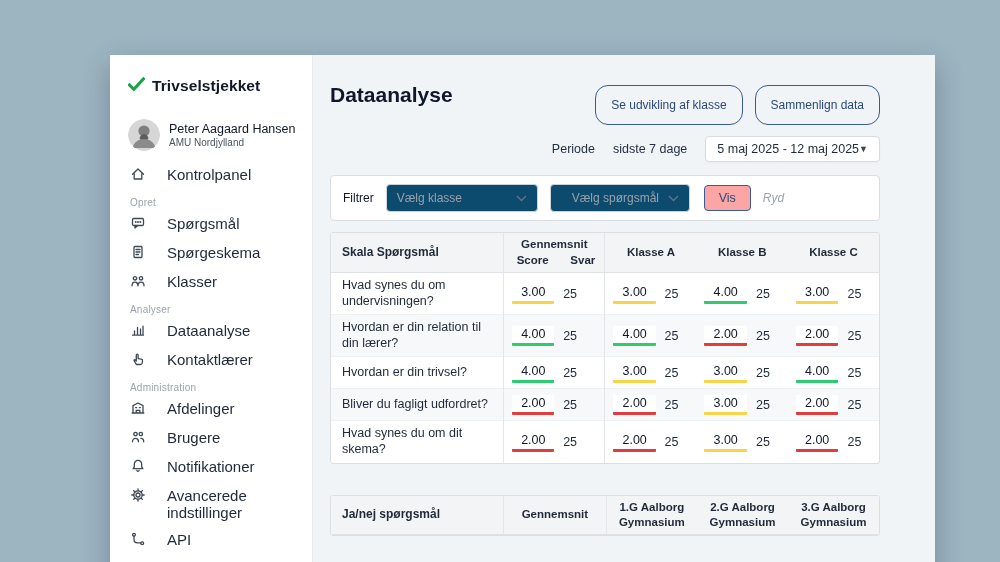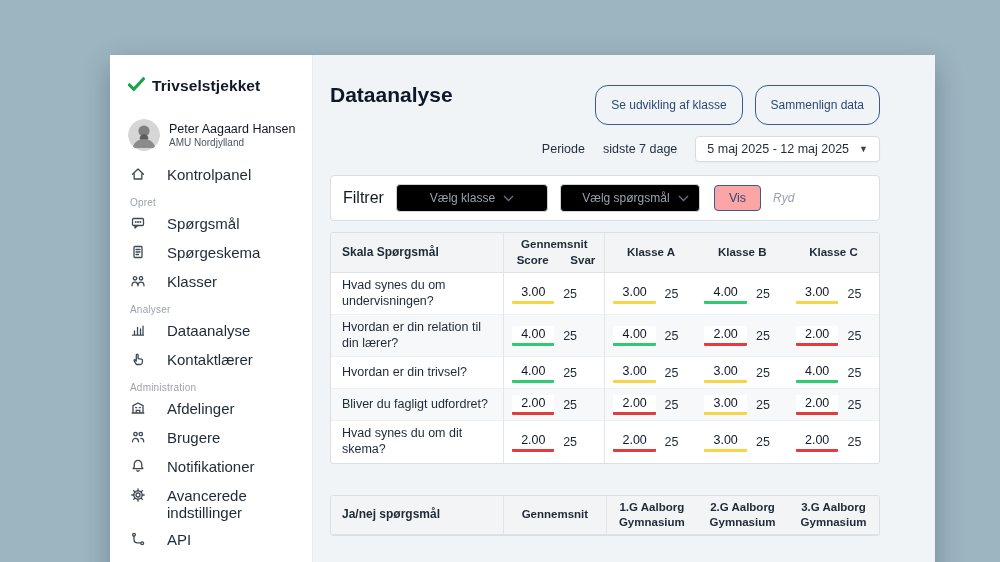--- a/index.html
+++ b/index.html
@@ -33,33 +33,33 @@
   .pill-actions { display:flex; gap:12px; margin-top:2px; }
   .pill-btn {
     border:1.5px solid #3a5a94; color:#2c4877; background:transparent;
     border-radius:13px; font-size:12px; padding:12px 15px; cursor:pointer;
     font-family:inherit; white-space:nowrap;
   }
   .period-row { display:flex; align-items:center; justify-content:flex-end; gap:18px; margin-top:11px; }
   .period-label, .period-preset { font-size:12.5px; color:#243041; }
   .date-select {
     background:#fff; border:1px solid #d7dce1; border-radius:4px; padding:5px 11px;
-    font-size:12.5px; color:#1f2937; display:flex; align-items:center; gap:10px;
+    font-size:12.5px; color:#1f2937; display:flex; align-items:center; 
     box-shadow:0 1px 2px rgba(0,0,0,.04); cursor:pointer;
   }
   .caret { font-size:9px; color:#374151; }
   
   .filter-bar {
     margin-top:13px; background:#fff; border:1px solid #d9dee2; border-radius:4px;
     padding:8px 12px; display:flex; align-items:center; gap:12px;
   }
-  .filter-label { font-size:16px; color:#111827; flex:none; }
+  .filter-label { font-size:12px; color:#111827; flex:none; }
   .select {
-    background:#000000; border:1px solid #ccd3d9; border-radius:4px; padding:6px 10px;
-    display:flex; align-items:center; justify-content:center; gap:8px;
+    background:#0c4a6e; border:1px solid #ccd3d9; border-radius:4px; padding:6px 10px;
+    display:flex; align-items:center; justify-content:space-between; gap:8px;
     font-size:12px; color:#99a2ab; cursor:pointer;
   }
   .sel-klasse { width:152px; } .sel-skema { width:152px; } .sel-sporgsmal { width:140px;padding-left:21px; }
   .vis-btn {
     border:1.5px solid #3a5a94; color:#2c4877; background:#fca5a5; border-radius:4px;
     padding:5px 14px; font-size:12.5px; cursor:pointer; font-family:inherit; margin-left:2px;
   }
   .ryd-link { font-size:12px; font-style:italic; color:#9ca3af; cursor:pointer; }
   
   .table-card { margin-top:11px; background:#fff; border:1px solid #dadfe4; border-radius:3px; overflow:hidden; }

